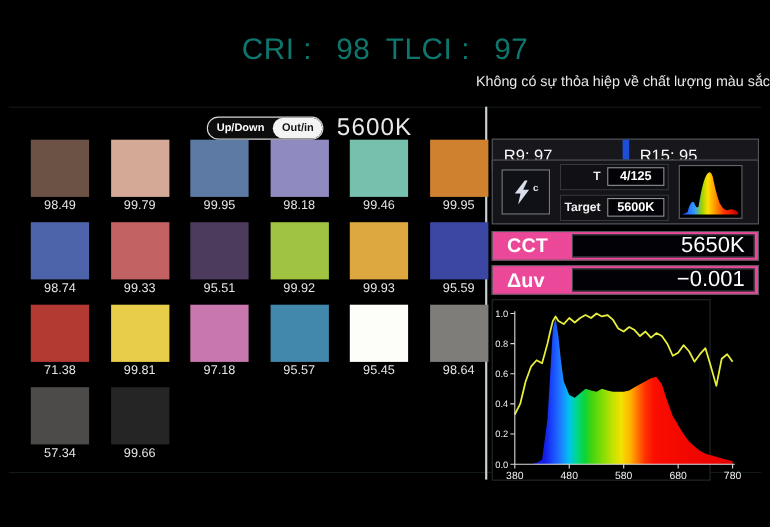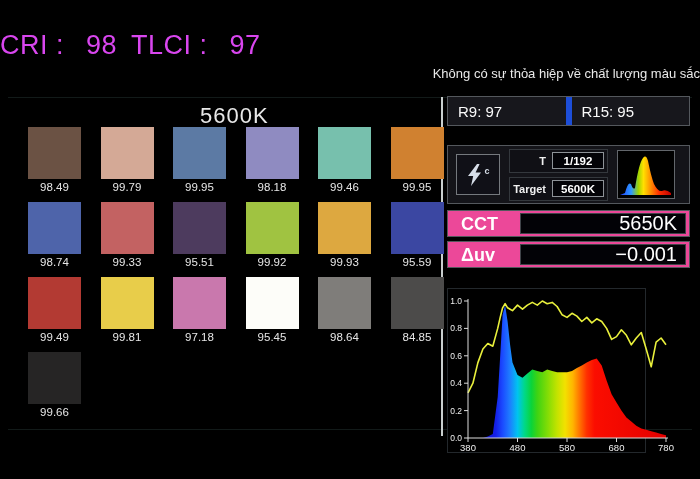--- a/index.html
+++ b/index.html
@@ -1,20 +1,20 @@
 <!DOCTYPE html>
 <html><head>
 <meta charset="utf-8">
 <style>
   html,body{margin:0;padding:0;background:#000;}
   .stage{position:relative;width:700px;height:479px;background:#000;overflow:hidden;
          font-family:"Liberation Sans",sans-serif;color:#f2f2f2;}
   
-  .title{position:absolute;top:30px;left:0;width:100%;
-         font-size:27px;color:#d946ef;letter-spacing:.5px;}
+  .title{position:absolute;top:30px;left:0;width:100%;text-align:center;
+         font-size:27px;color:#0f766e;letter-spacing:.5px;}
   .title .gapL{margin-left:22px;}
   .title .gapS{margin-left:14px;}
   .subtitle{position:absolute;top:66px;left:0;width:100%;text-align:right;
             font-size:13px;color:#e9e9e9;}
   
   .frame-top{position:absolute;left:8px;top:97px;width:684px;height:1px;background:#121a19;}
   .frame-bottom{position:absolute;left:8px;top:429px;width:684px;height:1px;background:#121a19;}
   .divider{position:absolute;left:441px;top:97px;width:2px;height:339px;background:#c9cfcf;}
   
   .panel-top{position:absolute;left:188px;top:104px;height:24px;display:flex;align-items:center;}
@@ -25,21 +25,21 @@
   .toggle .opt.sel{background:#f4f4f4;color:#151515;border-radius:10px;}
   .kelvin{margin-left:12px;font-size:22px;color:#e8e8e8;letter-spacing:1px;}
   .swatch-grid{position:absolute;left:28px;top:127px;display:grid;
                grid-template-columns:repeat(6,53px);column-gap:19.5px;row-gap:7px;}
   .swatch-cell{width:53px;}
   .swatch{width:53px;height:52px;}
   .swatch-val{margin-top:2px;text-align:center;font-size:11.5px;color:#e6e6e6;height:14px;}
   
   .rbox{position:absolute;left:447px;width:243px;box-sizing:border-box;
         border:1px solid #54585d;background:#17171c;}
-  .r9r15{top:96px;height:30px;display:flex;}
+  .r9r15{top:126px;height:30px;display:flex;}
   .r9r15 .cell{flex:1;display:flex;align-items:center;padding-left:10px;
                font-size:15px;color:#fafafa;}
   .r9r15 .cell + .cell{border-left:6px solid #1d4ed8;}
   .mode-box{top:145px;height:59px;display:flex;align-items:center;background:#141419;}
   .flash-btn{margin-left:8px;width:44px;height:41px;box-sizing:border-box;
              border:1px solid #75797e;background:#101017;display:flex;align-items:center;
              justify-content:center;cursor:pointer;padding:0;}
   .flash-btn .c-suffix{color:#d7dee9;font-size:9px;font-weight:bold;margin-left:1px;margin-top:-8px;}
   .mid-col{margin-left:9px;width:99px;display:flex;flex-direction:column;gap:4px;}
   .sub-row{box-sizing:border-box;border:1px solid #34383d;background:#101015;height:24px;
@@ -50,38 +50,42 @@
            align-items:center;justify-content:center;cursor:pointer;font-family:"Liberation Sans",sans-serif;}
   .thumb{margin-left:9px;width:58px;height:49px;box-sizing:border-box;border:1px solid #63676c;
          background:#000;display:flex;align-items:flex-end;}
   .readout{height:27px;background:#ec4899;}
   .readout.cct{top:210px;} .readout.duv{top:241px;}
   .ro-label{position:absolute;left:13px;top:50%;transform:translateY(-50%);
             font-size:18px;font-weight:bold;color:#fff;}
   .ro-inner{position:absolute;left:72px;right:3px;top:2px;bottom:2px;border:1px solid #404449;
             background:#020206;display:flex;align-items:center;justify-content:flex-end;
             padding-right:8px;font-size:20px;color:#fff;}
-  .chart-box{position:absolute;left:447px;top:288px;width:199px;height:165px;
+  .chart-box{position:absolute;left:447px;top:272px;width:199px;height:165px;
              box-sizing:border-box;border:1px solid #23282c;background:#000;}
 </style>
 </head>
 <body>
 
 <div class="stage">
 
   <div class="title">
     <span>CRI :</span><span class="gapL">98</span><span class="gapS">TLCI :</span><span class="gapL">97</span>
   </div>
   <div class="subtitle">Không có sự thỏa hiệp về chất lượng màu sắc</div>
 
   <div class="frame-top"></div>
   <div class="frame-bottom"></div>
   <div class="divider"></div>
 
   <div class="panel-top">
+    <div class="toggle" id="view-toggle">
+        <button class="opt">Up/Down</button>
+        <button class="opt sel">Out/in</button>
+      </div>
     <div class="kelvin">5600K</div>
   </div>
   <div class="swatch-grid" id="swatch-grid">
       <div class="swatch-cell">
         <div class="swatch" style="background: rgb(107, 82, 68);"></div>
         <div class="swatch-val">98.49</div>
       </div>
       <div class="swatch-cell">
         <div class="swatch" style="background: rgb(212, 169, 150);"></div>
         <div class="swatch-val">99.79</div>
@@ -121,41 +125,45 @@
       <div class="swatch-cell">
         <div class="swatch" style="background: rgb(221, 168, 64);"></div>
         <div class="swatch-val">99.93</div>
       </div>
       <div class="swatch-cell">
         <div class="swatch" style="background: rgb(59, 71, 162);"></div>
         <div class="swatch-val">95.59</div>
       </div>
       <div class="swatch-cell">
         <div class="swatch" style="background: rgb(179, 58, 51);"></div>
-        <div class="swatch-val">99.49</div>
+        <div class="swatch-val">71.38</div>
       </div>
       <div class="swatch-cell">
         <div class="swatch" style="background: rgb(232, 205, 74);"></div>
         <div class="swatch-val">99.81</div>
       </div>
       <div class="swatch-cell">
         <div class="swatch" style="background: rgb(201, 120, 173);"></div>
         <div class="swatch-val">97.18</div>
       </div>
       <div class="swatch-cell">
+        <div class="swatch" style="background: rgb(66, 136, 173);"></div>
+        <div class="swatch-val">95.57</div>
+      </div>
+      <div class="swatch-cell">
         <div class="swatch" style="background: rgb(253, 253, 249);"></div>
         <div class="swatch-val">95.45</div>
       </div>
       <div class="swatch-cell">
         <div class="swatch" style="background: rgb(127, 125, 122);"></div>
         <div class="swatch-val">98.64</div>
       </div>
       <div class="swatch-cell">
         <div class="swatch" style="background: rgb(76, 75, 74);"></div>
-        <div class="swatch-val">84.85</div>
+        <div class="swatch-val">57.34</div>
       </div>
       <div class="swatch-cell">
         <div class="swatch" style="background: rgb(38, 37, 37);"></div>
         <div class="swatch-val">99.66</div>
       </div>
     </div>
 
   <div class="rbox r9r15">
     <div class="cell">R9: 97</div>
     <div class="cell">R15: 95</div>
@@ -164,21 +172,21 @@
   <div class="rbox mode-box">
     <button class="flash-btn">
       <svg width="17" height="24" viewBox="0 0 17 24">
         <polygon points="11,1 2,13 7.2,13 5,23 15,9.5 9.6,9.5 13.6,1" fill="#d7dee9"></polygon>
       </svg>
       <span class="c-suffix">c</span>
     </button>
     <div class="mid-col">
       <div class="sub-row">
         <span class="lbl">T</span>
-        <span class="val-box">1/192</span>
+        <span class="val-box">4/125</span>
       </div>
       <div class="sub-row">
         <span class="lbl">Target</span>
         <span class="val-box">5600K</span>
       </div>
     </div>
     <div class="thumb">
       <svg width="56" height="47" viewBox="0 0 56 47">
         <defs>
           <linearGradient id="thumbgrad" x1="0" y1="0" x2="1" y2="0">

